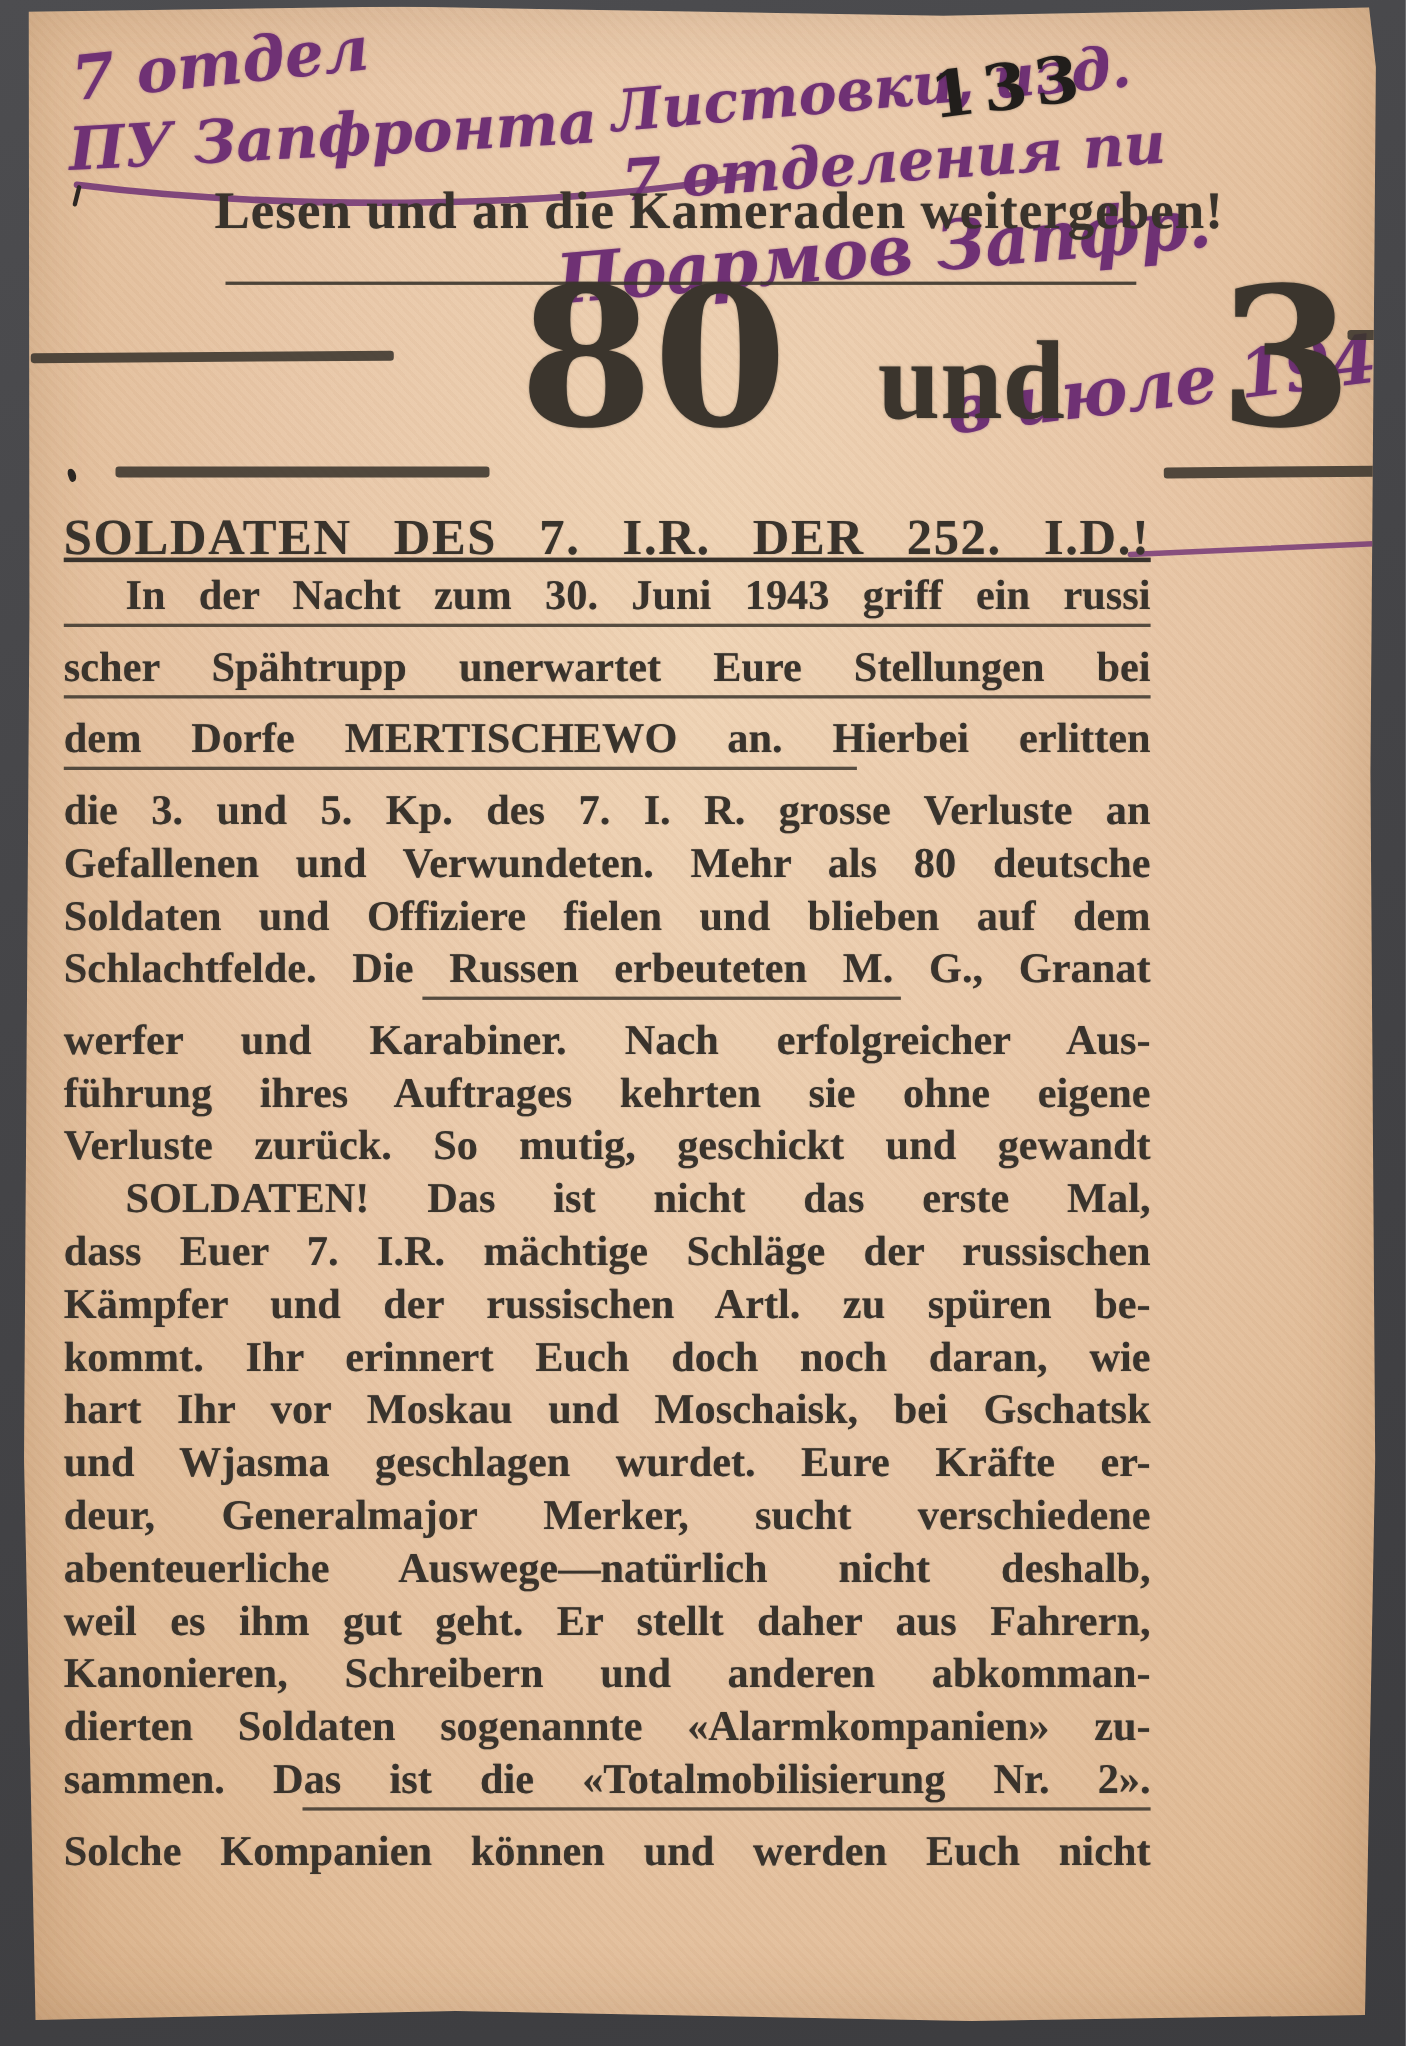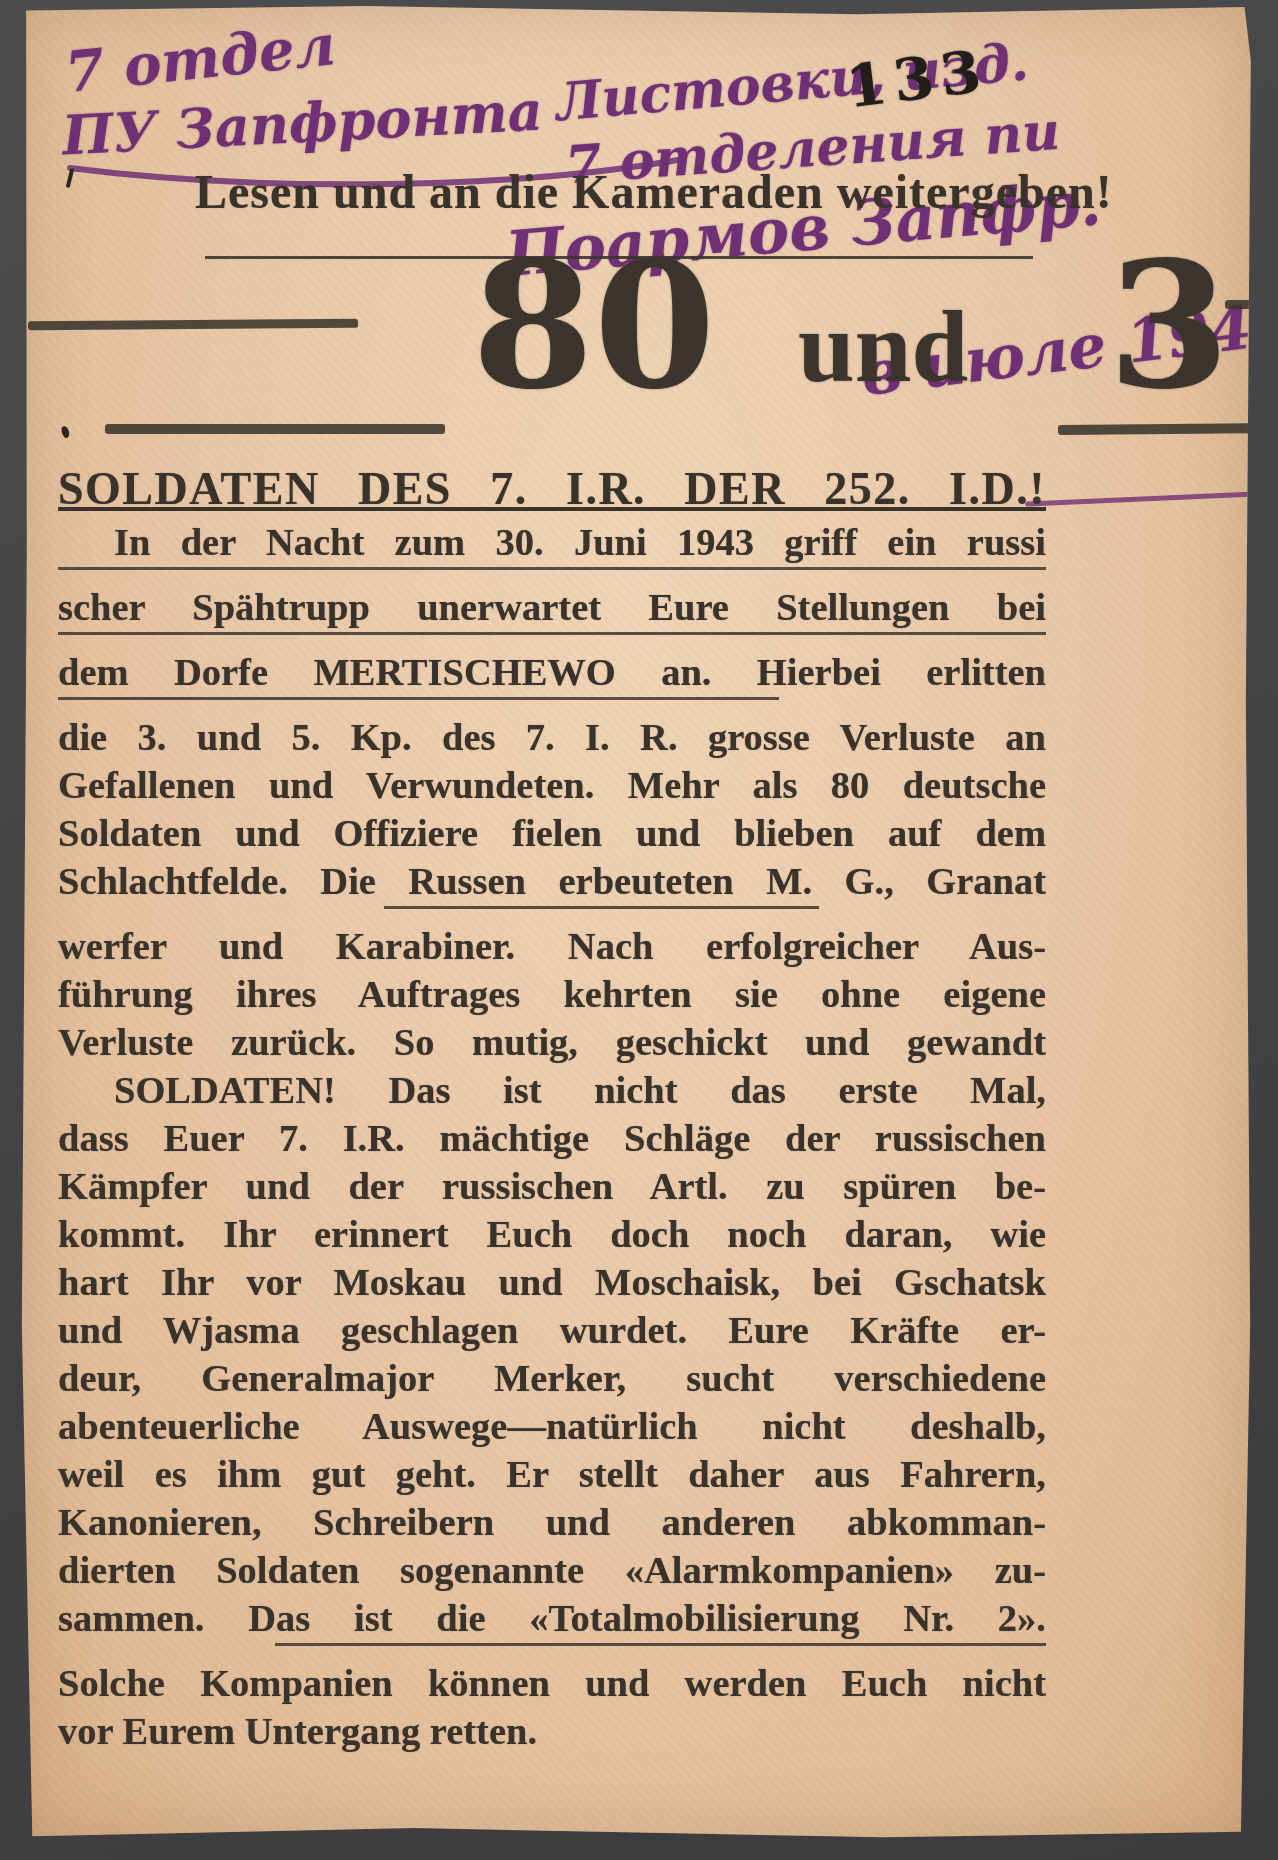--- a/index.html
+++ b/index.html
@@ -125,16 +125,15 @@
       <div class="line">kommt. Ihr erinnert Euch doch noch daran, wie</div>
       <div class="line">hart Ihr vor Moskau und Moschaisk, bei Gschatsk</div>
       <div class="line">und Wjasma geschlagen wurdet. Eure Kräfte er-</div>
       <div class="line">deur, Generalmajor Merker, sucht verschiedene</div>
       <div class="line">abenteuerliche Auswege—natürlich nicht deshalb,</div>
       <div class="line">weil es ihm gut geht. Er stellt daher aus Fahrern,</div>
       <div class="line">Kanonieren, Schreibern und anderen abkomman-</div>
       <div class="line">dierten Soldaten sogenannte «Alarmkompanien» zu-</div>
       <div class="line ul" style="--ul-l: 22%; --ul-w: 78%;">sammen. Das ist die «Totalmobilisierung Nr. 2».</div>
       <div class="line">Solche Kompanien können und werden Euch nicht</div>
-      <div class="line end">vor Eurem Untergang retten.</div>
     </div>
 
 </div>
 
 </body></html>

